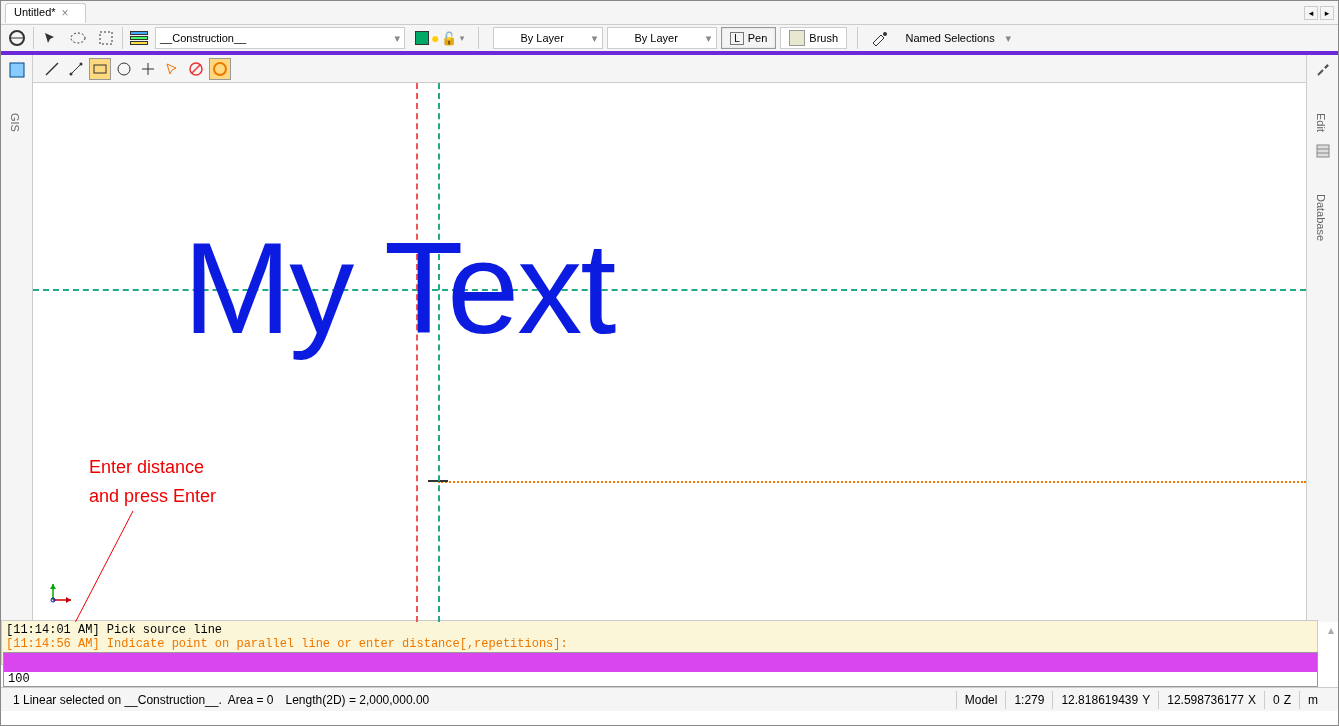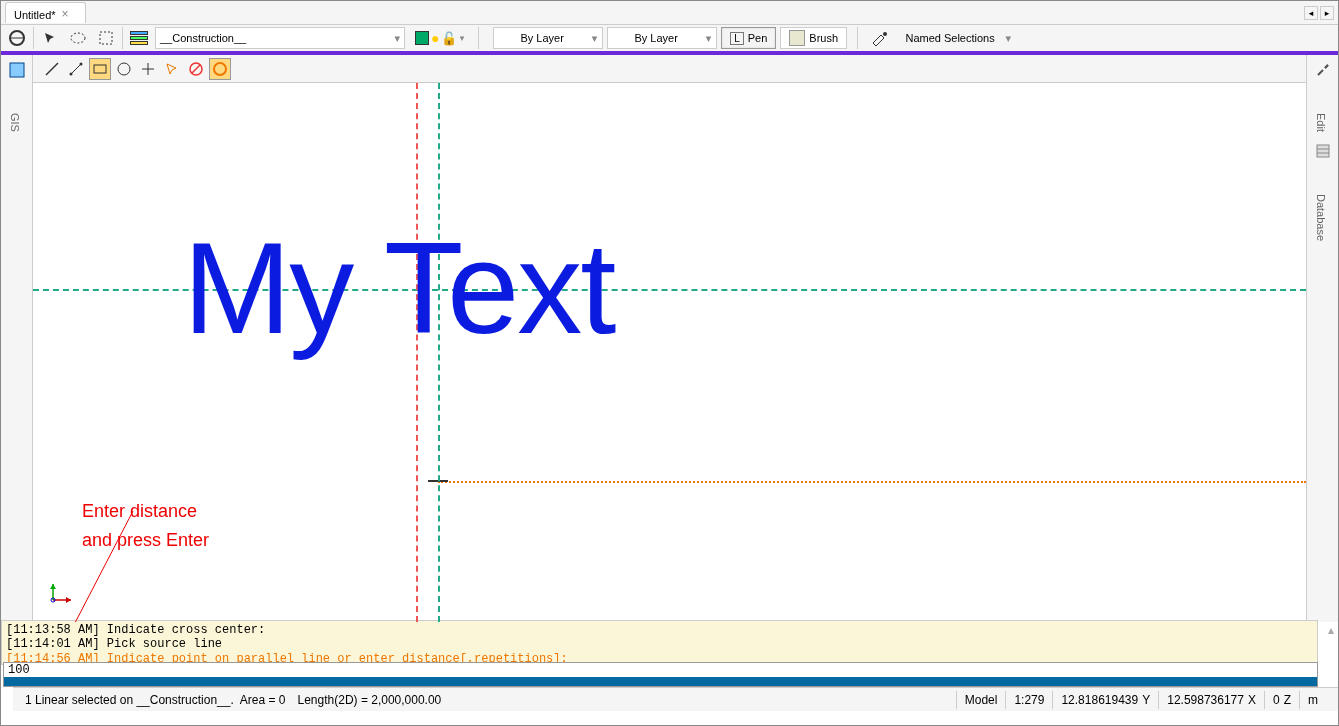--- a/index.html
+++ b/index.html
@@ -1,18 +1,18 @@
 <!DOCTYPE html>
 <html><head>
 <meta charset="utf-8">
 <style>
 * { box-sizing: border-box; margin: 0; padding: 0; }
 body { font-family: "Segoe UI", Tahoma, sans-serif; font-size: 11px; background: #fff; width: 1339px; height: 726px; position: relative; overflow: hidden; border: 1px solid #888; }
 .tab-bar { height: 24px; background: #f5f5f5; border-bottom: 1px solid #ccc; display: flex; align-items: center; position: relative; }
-.doc-tab { height: 20px; padding: 18px 16px 2px 8px; background: #fff; border: 1px solid #ccc; border-bottom: none; border-radius: 3px 3px 0 0; margin-left: 4px; display: flex; align-items: flex-end; gap: 6px; position: relative; }
+.doc-tab { height: 20px; padding: 2px 16px 2px 8px; background: #fff; border: 1px solid #ccc; border-bottom: none; border-radius: 3px 3px 0 0; margin-left: 4px; display: flex; align-items: flex-start; gap: 6px; position: relative; }
 .doc-tab .close { font-size: 12px; color: #888; }
 .tab-nav { position: absolute; right: 4px; display: flex; gap: 2px; }
 .tab-nav span { width: 14px; height: 14px; display: flex; align-items: center; justify-content: center; border: 1px solid #ccc; cursor: pointer; font-size: 9px; }
 .toolbar { height: 30px; background: #f5f5f5; border-bottom: 4px solid #6d28d9; display: flex; align-items: center; padding: 0 4px; gap: 4px; }
 .toolbar-btn { width: 24px; height: 24px; display: flex; align-items: center; justify-content: center; border: 1px solid transparent; cursor: pointer; }
 .stack-icon { width: 18px; height: 14px; position: relative; }
 .stack-icon span { position: absolute; width: 18px; height: 4px; border: 1px solid #333; left: 0; }
 .stack-icon span:nth-child(1){top:0;background:#4af;} .stack-icon span:nth-child(2){top:5px;background:#4f6;} .stack-icon span:nth-child(3){top:10px;background:#fd4;}
 .layer-select { width: 250px; height: 22px; border: 1px solid #ccc; background: #fff; display: flex; align-items: center; padding: 0 4px; cursor: pointer; position: relative; }
 .layer-select::after { content: "▾"; position: absolute; right: 4px; color: #888;}
@@ -37,23 +37,23 @@
 .guide-h { position: absolute; left: 0; right: 0; border-top: 2px dashed #2a8; z-index:1;}
 .guide-v { position: absolute; top: 0; bottom: 0; border-left: 2px dashed #2a8; z-index:1;}
 .guide-v.red { border-left: 2px dashed #e55; }
 .dotted-h { position: absolute; left: 405px; right: 0; border-top: 2px dotted #e70; }
 .cross-mark { position: absolute; width: 20px; height: 2px; background: #333; }
 .axis-gizmo { position: absolute; left: 10px; bottom: 10px; width: 30px; height: 30px; }
 .annotation { position: absolute; color: #e00; font-size: 18px; font-family: Arial; line-height: 1.6; z-index:3;}
 .arrow-line { position: absolute; z-index:3; }
 .log-panel { position: absolute; bottom: 60px; left: 0; right: 20px; height: 45px; background: #fcf6d8; border: 1px solid #ccc; font-family: "Courier New", monospace; font-size: 12px; padding: 2px 4px; line-height: 1.2; overflow-y: auto;}
 .log-panel .log3 { color: #e70; }
-.input-line { position: absolute; bottom: 38px; left: 2px; right: 20px; height: 25px; border: 1px solid #999; background: #0369a1; display:flex; align-items:flex-start;}
+.input-line { position: absolute; bottom: 38px; left: 2px; right: 20px; height: 35px; border: 1px solid #999; background: #d946ef; display:flex; align-items:flex-end;}
 .input-line input { border: none; outline: none; width: 100%; font-family: "Courier New", monospace; font-size: 12px; padding: 0 4px;}
-.status-bar { position: absolute; bottom: 14px; left: 12px; right: 0; height: 24px; background: #f5f5f5; border-top: 1px solid #ccc; display: flex; align-items: center; padding: 0 12px; font-size: 12px; }
+.status-bar { position: absolute; bottom: 14px; left: 0; right: 0; height: 24px; background: #f5f5f5; border-top: 1px solid #ccc; display: flex; align-items: center; padding: 0 12px; font-size: 12px; }
 .status-bar .sp { border-left: 1px solid #ccc; padding: 0 8px; height: 18px; display:flex; align-items:center;}
 .status-bar .fill { flex: 1; }
 svg { overflow: visible; }
 .scroll-up { position: absolute; right: 4px; bottom: 88px; color: #aaa; font-size:12px; cursor:pointer;}
 </style>
 </head>
 <body>
 
 <div class="tab-bar">
   <div class="doc-tab">
@@ -212,41 +212,40 @@
   <div class="side-label">Database</div>
 </div>
 
 <div class="main-area">
   <div class="guide-h" style="top:206px;"></div>
   <div class="guide-v" style="left:405px;"></div>
   <div class="guide-v red" style="left:383px;"></div>
   <div class="dotted-h" style="top:398px;"></div>
   <div class="cross-mark" style="top:397px;left:395px;"></div>
   <div class="canvas-text">My Text</div>
-  <div class="annotation" style="top:370px;left:49px;margin-top:44px;">
+  <div class="annotation" style="top:370px;left:56px;">
     <div>Enter distance</div>
     <div>and press Enter</div>
   </div>
   <svg class="arrow-line" style="top:398px;left:20px;" width="100" height="180">
     <line x1="80" y1="30" x2="10" y2="165" stroke="#e00" stroke-width="1"></line>
     <polygon points="10,165 18,152 6,158" fill="#e00"></polygon>
   </svg>
   <div class="axis-gizmo">
     <svg width="30" height="30">
         <line x1="10" y1="18" x2="28" y2="18" stroke="#c00" stroke-width="1.5"></line>
         <polygon points="28,18 23,15 23,21" fill="#c00"></polygon>
         <line x1="10" y1="18" x2="10" y2="2" stroke="#0a0" stroke-width="1.5"></line>
         <polygon points="10,2 7,7 13,7" fill="#0a0"></polygon>
         <circle cx="10" cy="18" r="2" fill="none" stroke="#00c"></circle>
       </svg>
   </div>
 </div>
 
 <div class="log-panel">
-  <div><span>[11:13:58 AM]</span> <span>Indicate cross center:</span></div>
   <div><span>[11:14:01 AM]</span> <span>Pick source line</span></div>
   <div class="log3"><span>[11:14:56 AM]</span> <span>Indicate point on parallel line or enter distance[,repetitions]:</span></div>
 </div>
 <span class="scroll-up">▴</span>
 
 <div class="input-line">
   <input type="text" value="100" style="">
 </div>
 
 <div class="status-bar">

